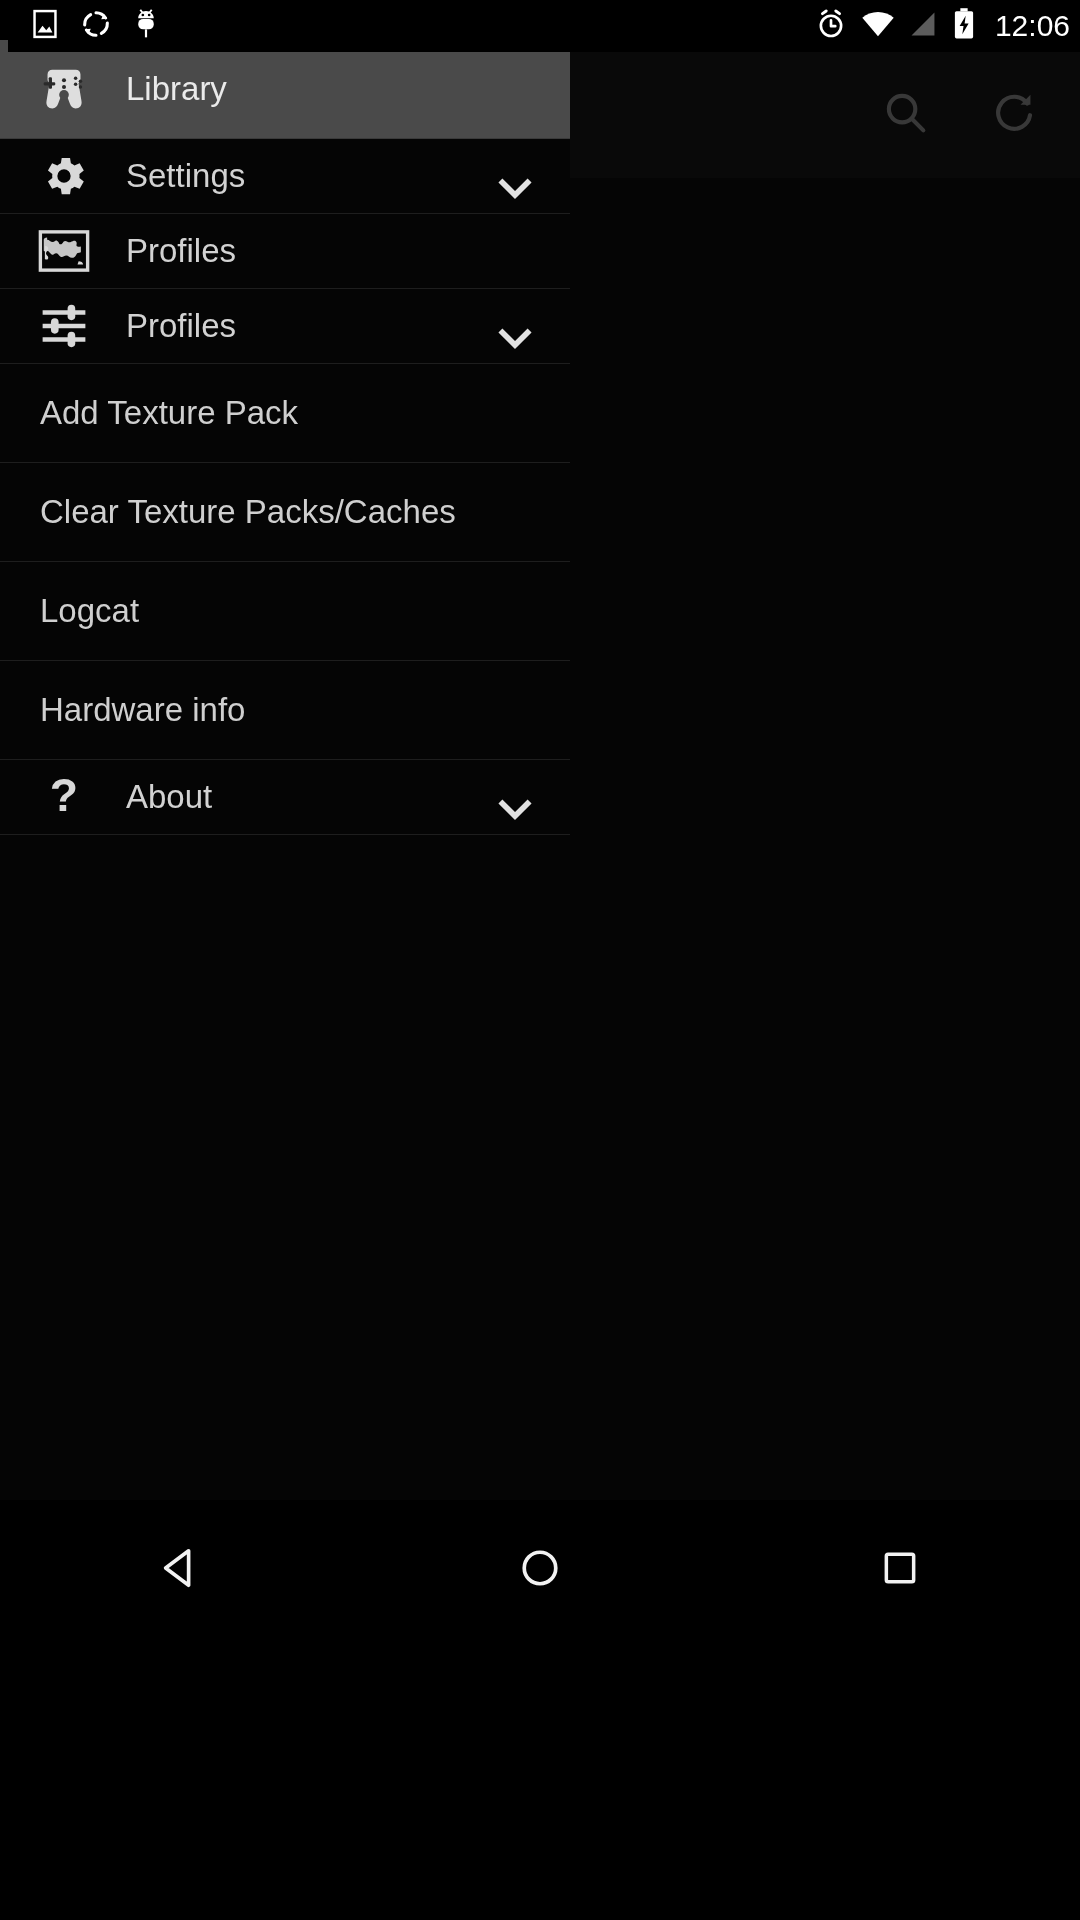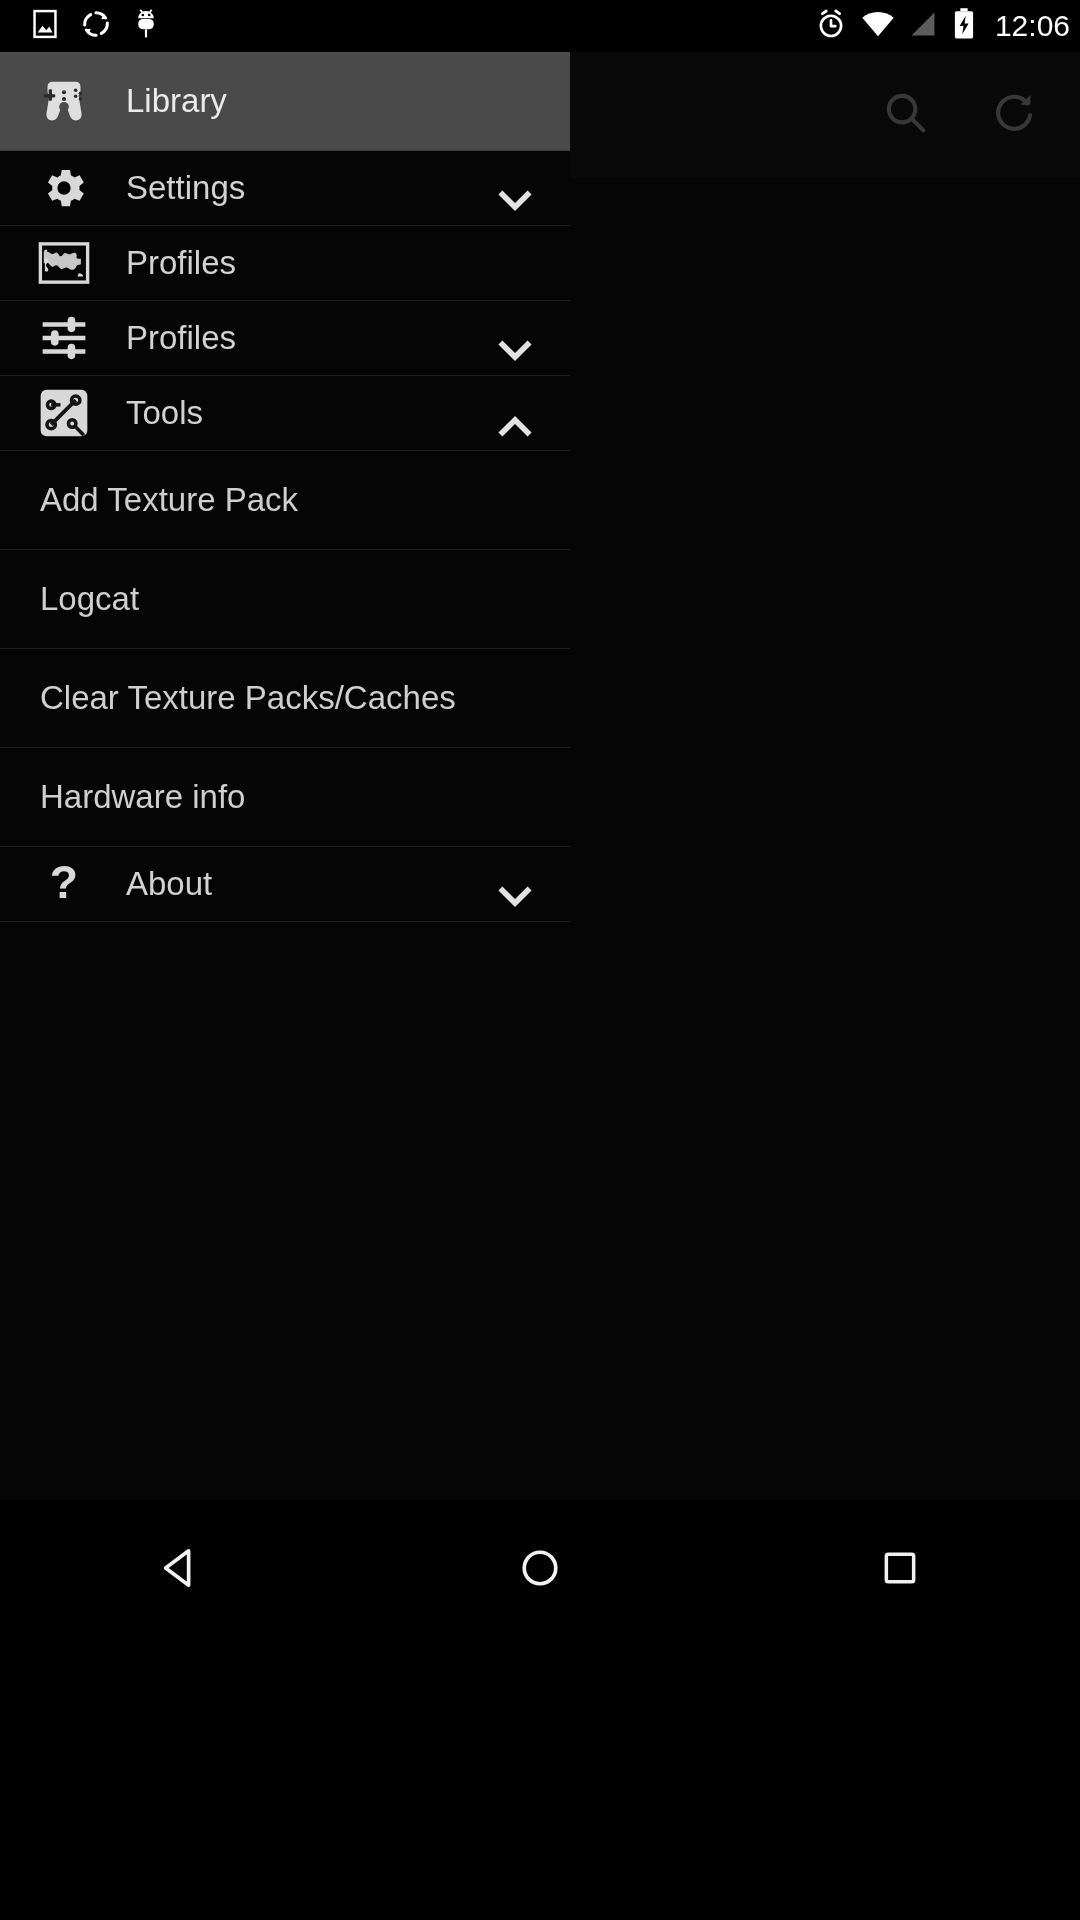--- a/index.html
+++ b/index.html
@@ -107,21 +107,21 @@
     position: absolute;
     left: 0; top: 52px;
     width: 1080px; height: 1448px;
     background: rgba(0,0,0,0.55);
     z-index: 20;
   }
 
   
   .drawer {
     position: absolute;
-    left: 0; top: 52px;
+    left: 0; top: 40px;
     width: 570px;
     height: 1448px;
     background: #050505;
     z-index: 30;
     overflow: hidden;
   }
 
   .d-row {
     position: relative;
     height: 75px;
@@ -293,49 +293,29 @@
         </svg>
       </div>
       <div class="d-label">Profiles</div>
       <div class="d-chev">
         <svg width="56" height="56" viewBox="0 0 24 24" aria-hidden="true">
           <path d="M6.6 9.2 12 14.6l5.4-5.4" fill="none" stroke="#e2e2e2" stroke-width="2.4" stroke-linecap="square"></path>
         </svg>
       </div>
     </div>
 
-    <div class="d-row">
-      <div class="d-icon">
-        <svg width="56" height="56" viewBox="0 0 48 48" aria-hidden="true">
-          <rect x="4" y="4" width="40" height="40" rx="5" fill="#d8d8d8"></rect>
-          <line x1="13" y1="34" x2="34" y2="13" stroke="#151515" stroke-width="3.2"></line>
-          <circle cx="13" cy="34" r="3.6" fill="none" stroke="#151515" stroke-width="3"></circle>
-          <circle cx="34" cy="13" r="3.6" fill="none" stroke="#151515" stroke-width="3"></circle>
-          <circle cx="13" cy="17" r="3.2" fill="none" stroke="#151515" stroke-width="3"></circle>
-          <line x1="13" y1="17" x2="21" y2="17" stroke="#151515" stroke-width="3"></line>
-          <circle cx="31" cy="33" r="3.2" fill="none" stroke="#151515" stroke-width="3"></circle>
-          <line x1="33" y1="35" x2="41" y2="43" stroke="#151515" stroke-width="3"></line>
-        </svg>
-      </div>
-      <div class="d-label">Tools</div>
-      <div class="d-chev">
-        <svg width="56" height="56" viewBox="0 0 24 24" aria-hidden="true">
-          <path d="M6.6 14.8 12 9.4l5.4 5.4" fill="none" stroke="#e2e2e2" stroke-width="2.4" stroke-linecap="square"></path>
-        </svg>
-      </div>
-    </div>
 
     <div class="d-sub">
       <div class="d-label">Add Texture Pack</div>
     </div>
     <div class="d-sub">
+      <div class="d-label">Clear Texture Packs/Caches</div>
+    </div>
+    <div class="d-sub">
       <div class="d-label">Logcat</div>
-    </div>
-    <div class="d-sub">
-      <div class="d-label">Clear Texture Packs/Caches</div>
     </div>
     <div class="d-sub">
       <div class="d-label">Hardware info</div>
     </div>
 
     <div class="d-row">
       <div class="d-icon">
         <svg width="50" height="54" viewBox="0 0 24 28" aria-hidden="true">
           <text x="12" y="21" font-family="'Liberation Sans', sans-serif" font-size="24" font-weight="bold" fill="#d8d8d8" text-anchor="middle">?</text>
         </svg>

